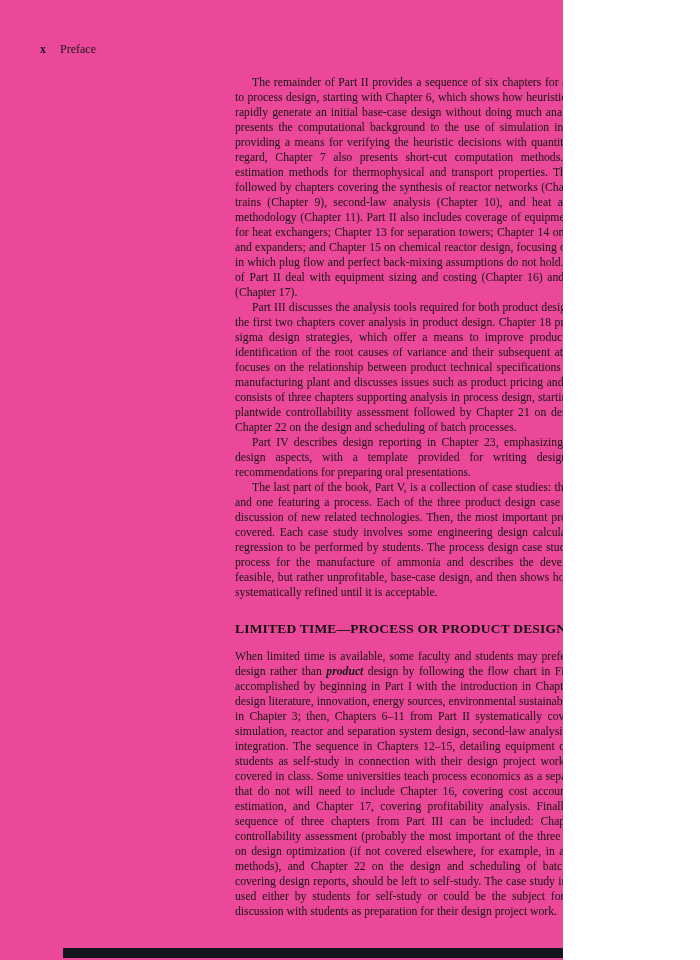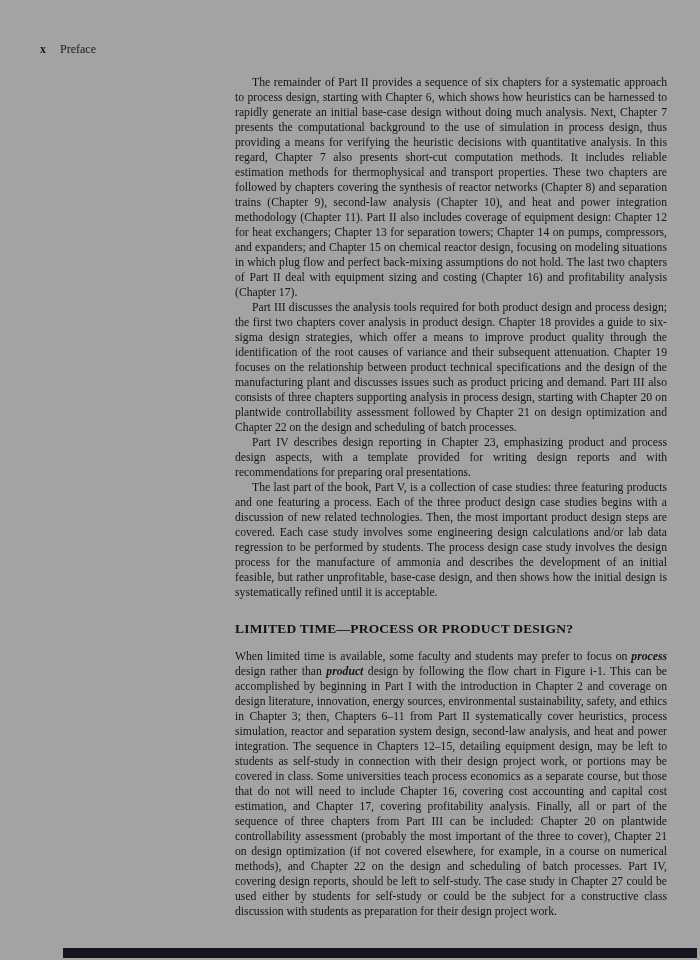--- a/index.html
+++ b/index.html
@@ -1,20 +1,20 @@
 <!DOCTYPE html>
 <html><head>
 <meta charset="utf-8">
 <style>
   html, body { margin: 0; padding: 0; background: #ffffff; }
   .page {
     position: relative;
-    width: 700px;
+    width: 563px;
     height: 960px;
-    background: #a3a3a3;
+    background: #ec4899;
     font-family: "Liberation Serif", "DejaVu Serif", serif;
     color: #1a1a1a;
     overflow: hidden;
   }
   .page-header {
     position: absolute;
     left: 40px;
     top: 42px;
     font-size: 12px;
     color: #1a1a1a;

